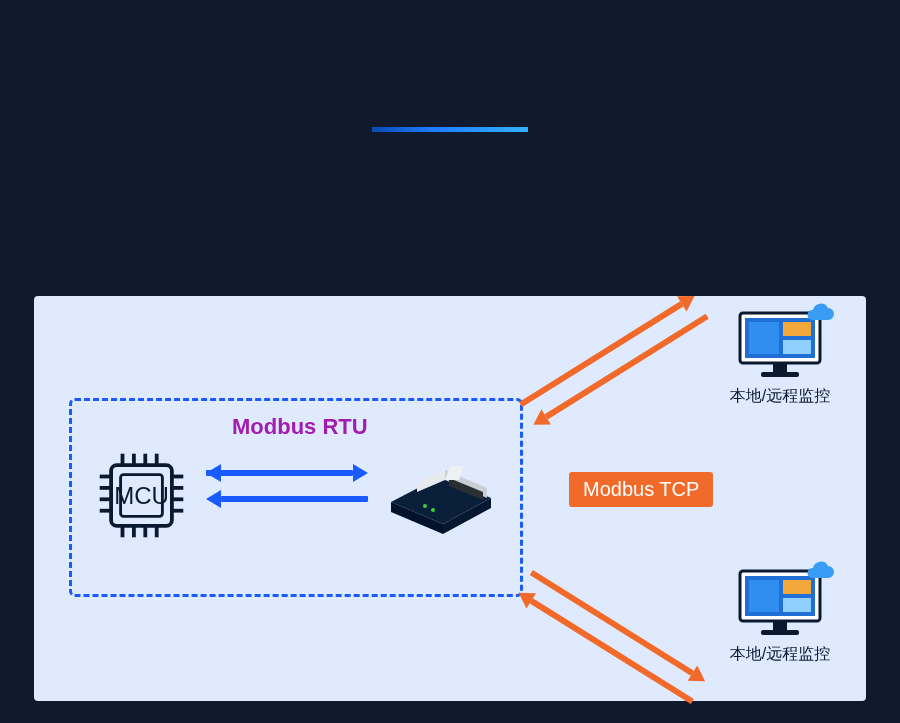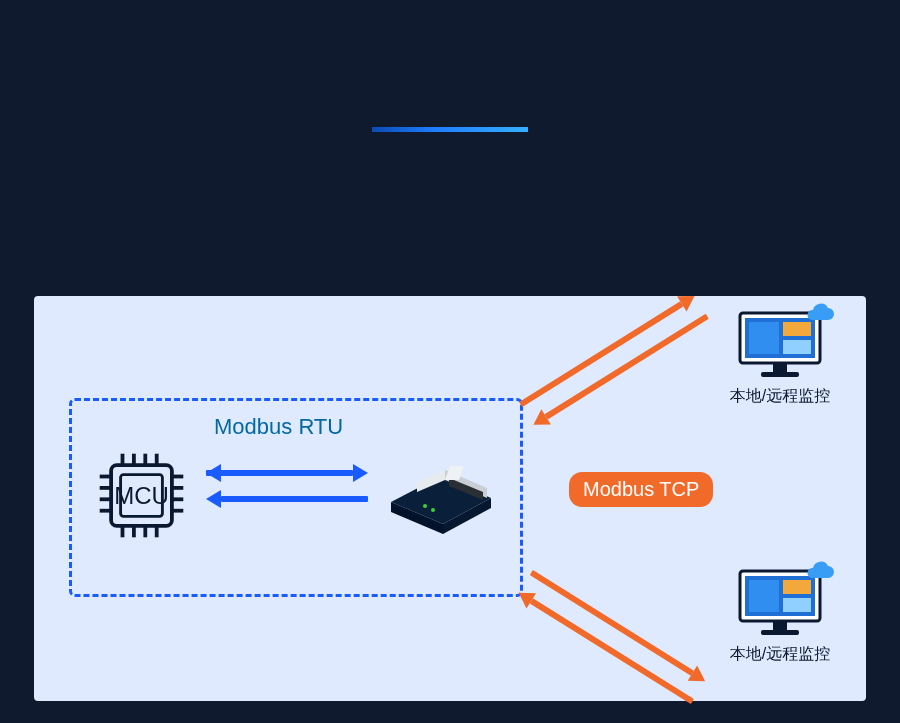--- a/index.html
+++ b/index.html
@@ -3,36 +3,36 @@
 <meta charset="utf-8">
 <style>
   html,body{margin:0;padding:0;width:900px;height:723px;background:#0f1a2e;font-family:"Microsoft YaHei","PingFang SC",Arial,sans-serif;overflow:hidden}
   .stage{position:relative;width:900px;height:723px}
   .accent-bar{position:absolute;left:372px;top:127px;width:156px;height:5px;background:linear-gradient(90deg,#0b4bb3 0%,#1f7dff 40%,#35b0ff 100%)}
   .panel{position:absolute;left:34px;top:296px;width:832px;height:405px;background:#dfeafe;border-radius:4px}
   .dashed-box{position:absolute;left:35px;top:102px;width:448px;height:193px;border:3px dashed #1a5bff;border-radius:6px}
   .mcu{position:absolute;left:60px;top:152px;width:95px;height:95px}
   .mcu svg{width:95px;height:95px;display:block}
   .mcu-label{position:absolute;left:0;top:0;width:100%;height:100%;display:flex;align-items:center;justify-content:center;font-size:24px;color:#0a1830}
-  .rtu-label{position:absolute;left:180px;top:118px;font-size:22px;font-weight:400;color:#0369a1}
+  .rtu-label{position:absolute;left:198px;top:118px;font-size:22px;font-weight:700;color:#a21caf}
   
   .biarrow{position:absolute}
   .biarrow .bar{position:absolute;height:6px;border-radius:1px}
   .biarrow .head{position:absolute;width:0;height:0}
   
   .ba-blue .bar{background:#1a5bff}
   .ba-blue .head.r{border-top:9px solid transparent;border-bottom:9px solid transparent;border-left:15px solid #1a5bff}
   .ba-blue .head.l{border-top:9px solid transparent;border-bottom:9px solid transparent;border-right:15px solid #1a5bff}
   
   .ba-or .bar{background:#f26a2a}
   .ba-or .head.r{border-top:9px solid transparent;border-bottom:9px solid transparent;border-left:15px solid #f26a2a}
   .ba-or .head.l{border-top:9px solid transparent;border-bottom:9px solid transparent;border-right:15px solid #f26a2a}
   .module{position:absolute;left:353px;top:162px;width:110px;height:78px}
   .module svg{width:110px;height:78px;display:block}
-  .tcp-badge{position:absolute;left:535px;top:176px;padding:6px 14px;background:#f26a2a;color:#fff;font-size:20px;font-weight:500;border-radius:13px}
+  .tcp-badge{position:absolute;left:535px;top:176px;padding:6px 14px;background:#f26a2a;color:#fff;font-size:20px;font-weight:500;border-radius:3px}
   .client{position:absolute;width:112px;text-align:center}
   .client svg.monitor{width:86px;height:72px;display:block;margin:0 auto}
   .client .cap{font-size:16px;color:#0a1830;margin-top:4px;white-space:nowrap}
   .cloud{position:absolute;width:34px;height:22px}
   .cloud svg{width:34px;height:22px;display:block}
 </style>
 </head>
 <body>
 
 <div class="stage">

